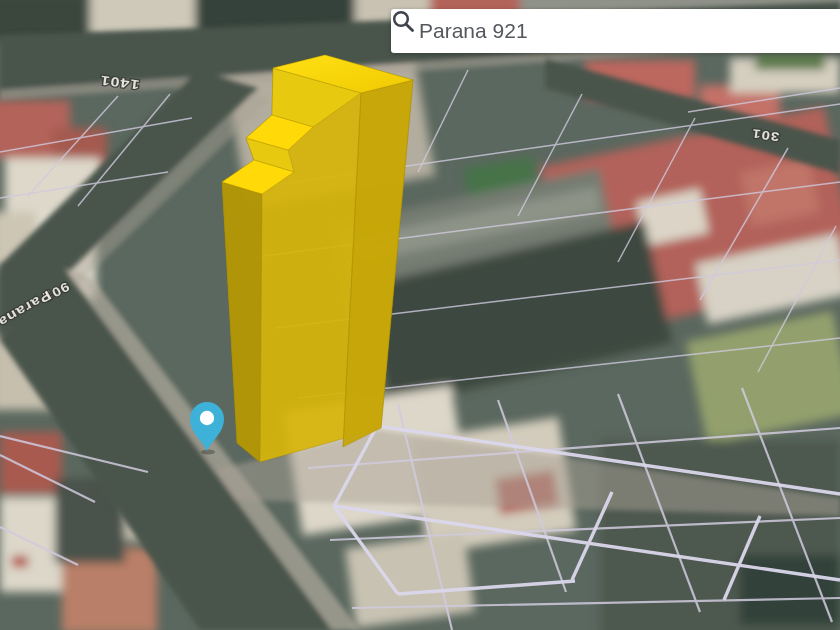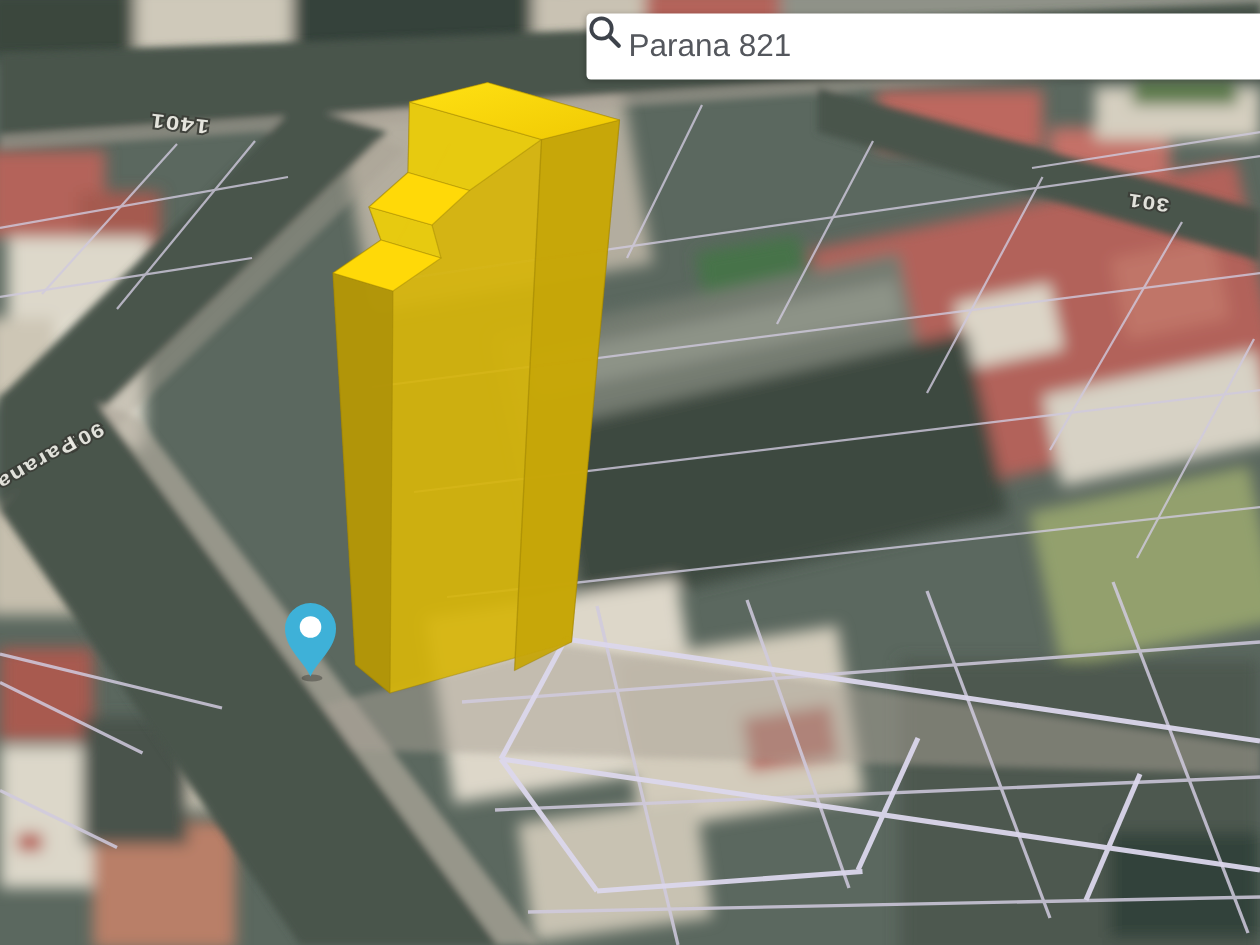--- a/index.html
+++ b/index.html
@@ -184,16 +184,16 @@
     </g>
   </svg>
 
   <div class="search-box">
     <span class="search-icon">
       <svg width="25" height="25" viewBox="0 0 25 25">
         <circle cx="10" cy="10" r="6.8" fill="none" stroke="#3e434b" stroke-width="2.5"></circle>
         <line x1="15.4" y1="15.4" x2="21.5" y2="21.5" stroke="#3e434b" stroke-width="2.8" stroke-linecap="round"></line>
       </svg>
     </span>
-    <span class="search-text">Parana 821</span>
+    <span class="search-text">Parana 921</span>
   </div>
 
 </div>
 
 </body></html>

